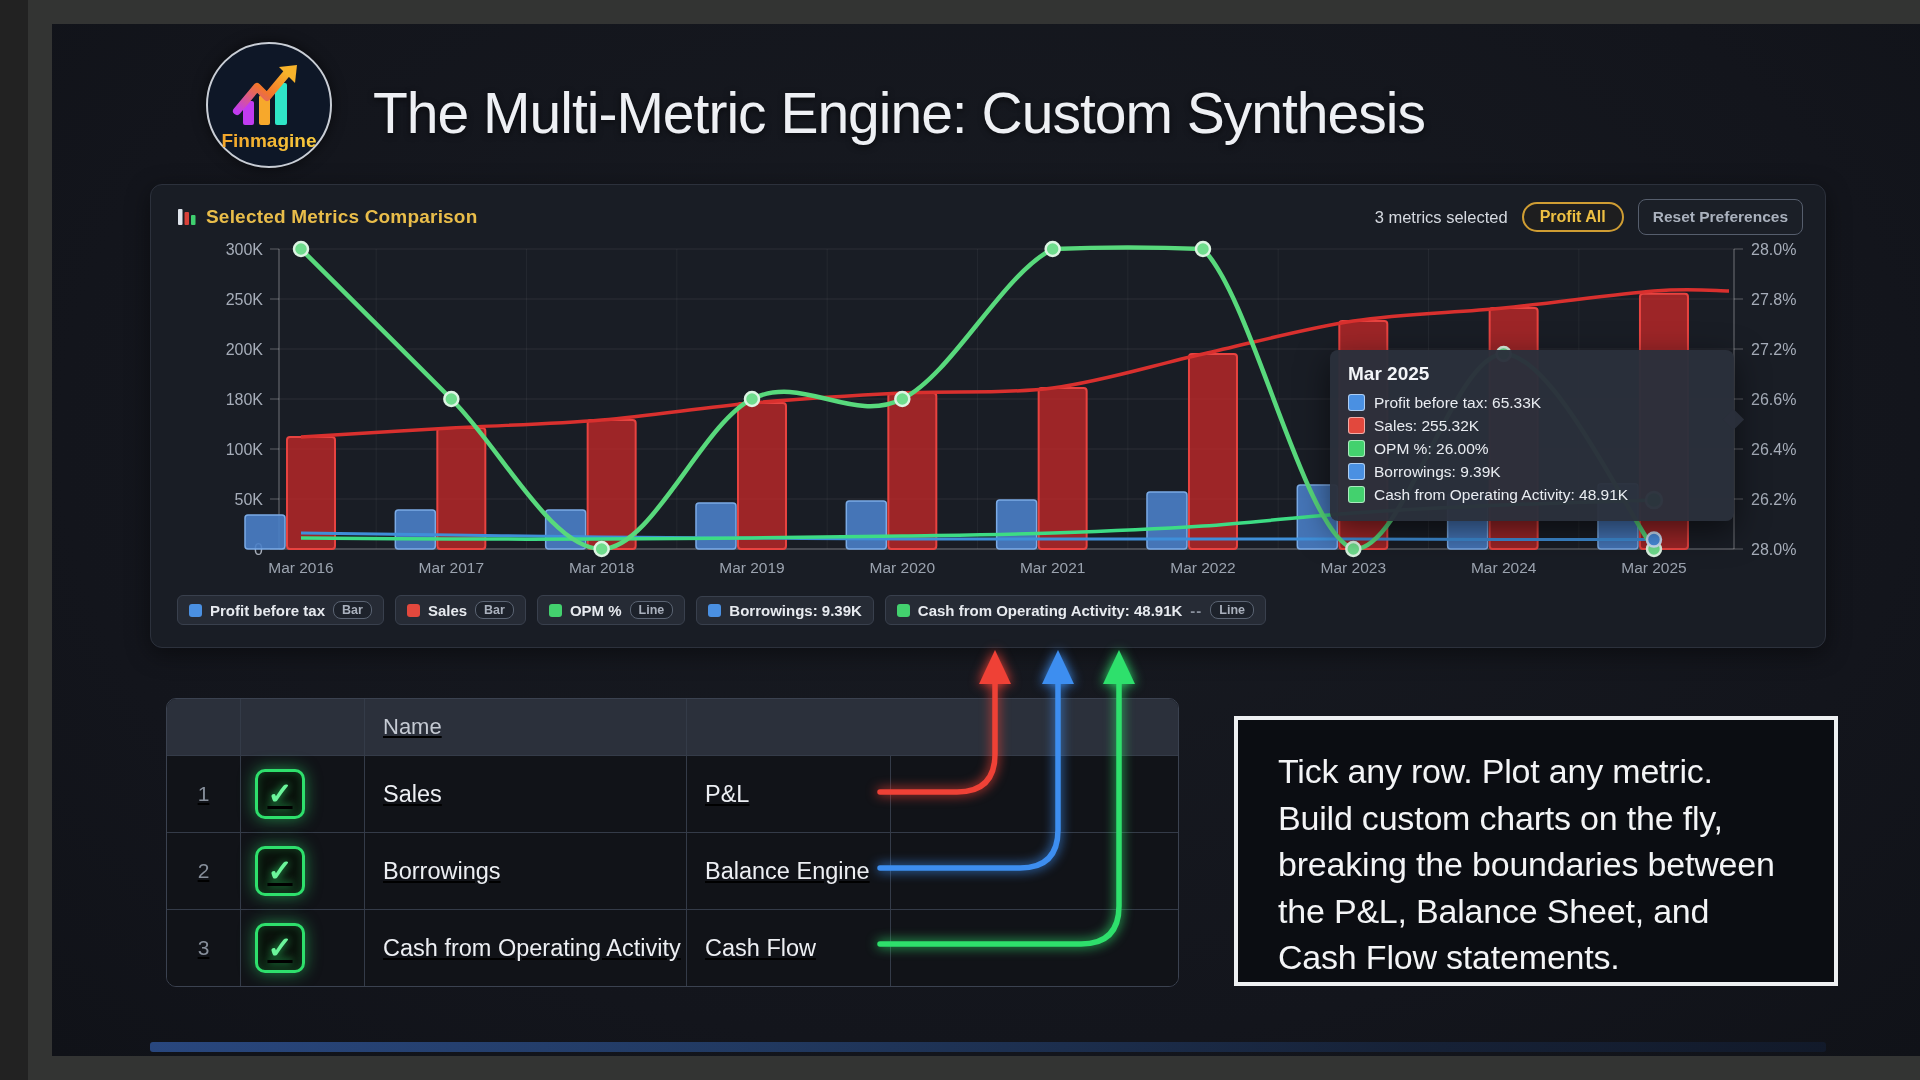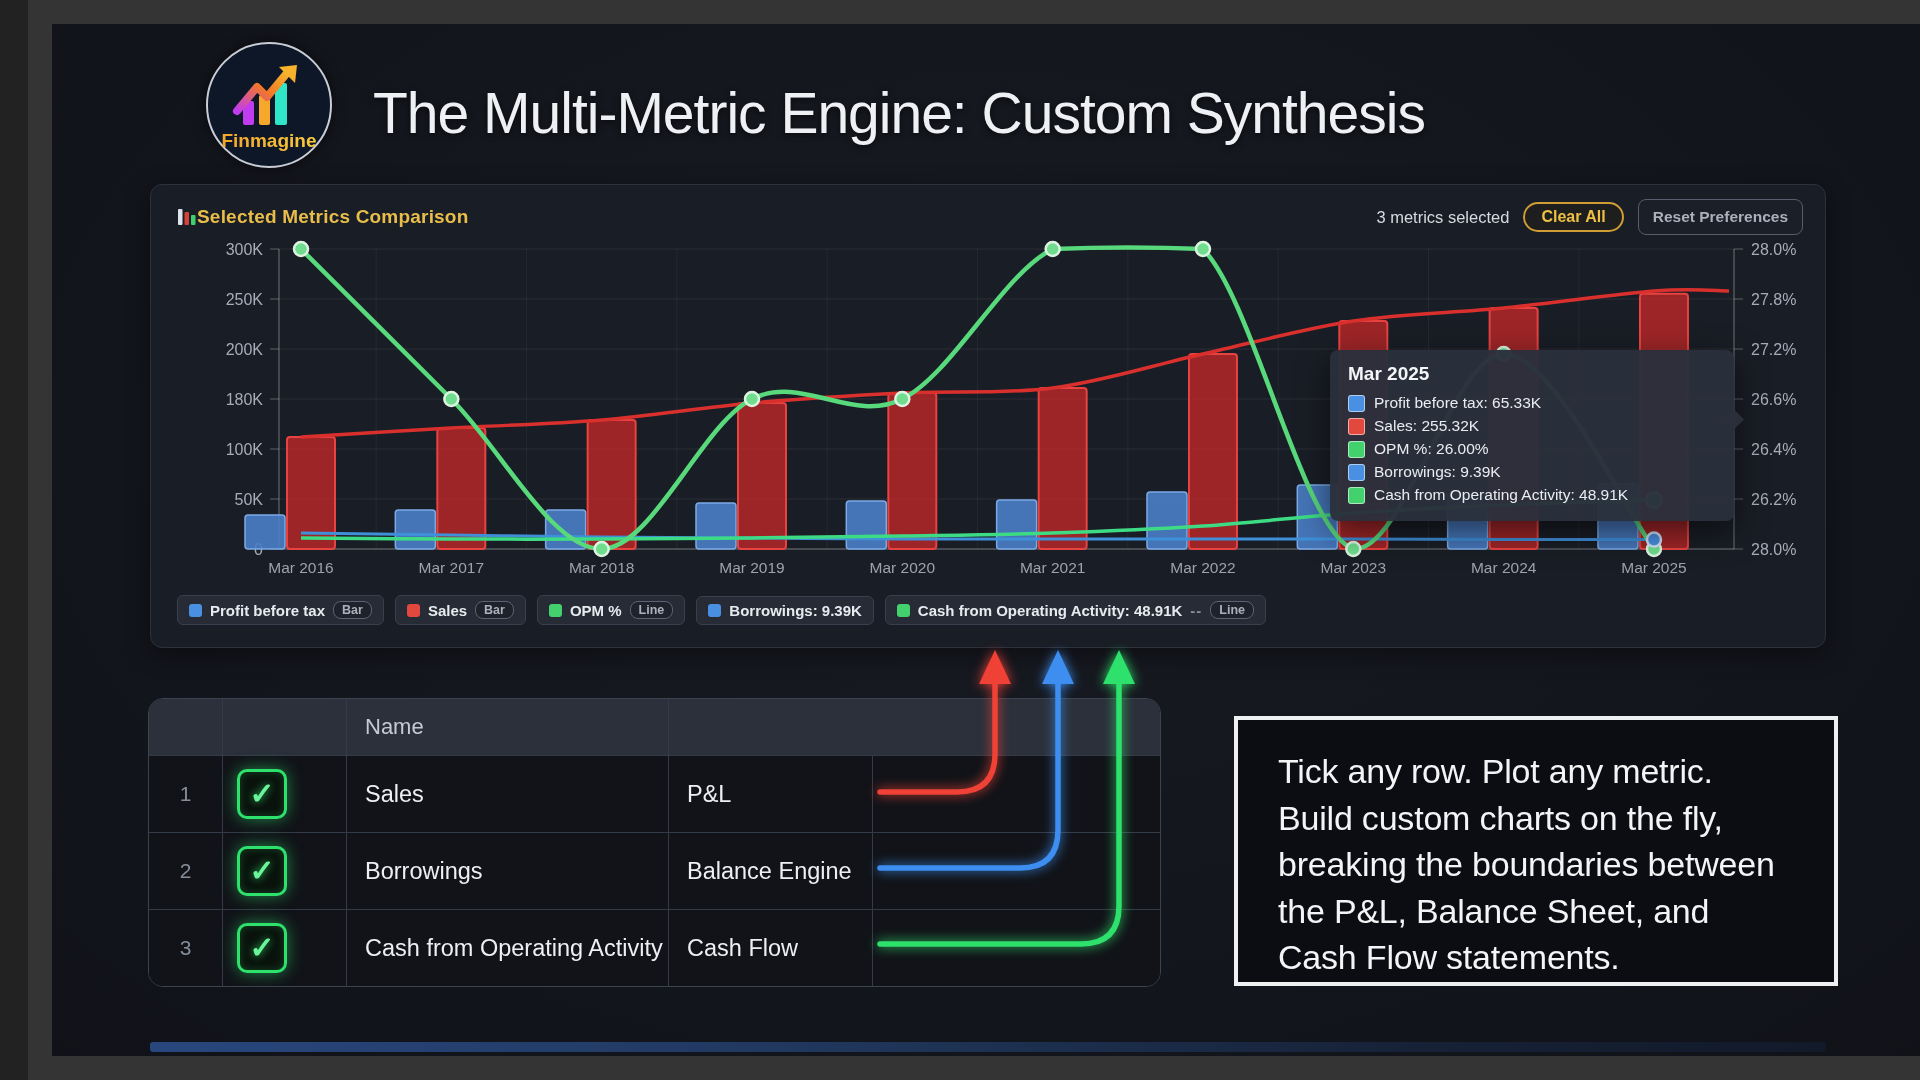--- a/index.html
+++ b/index.html
@@ -12,21 +12,21 @@
         background:#0e1727;border:2px solid #c9ced6;box-shadow:0 0 14px rgba(0,0,0,.6);
         display:flex;align-items:center;justify-content:center;}
   .logo svg{display:block;}
   .page-title{position:absolute;left:345px;top:80px;margin:0;font-size:57px;font-weight:500;
         letter-spacing:-1px;color:#eef0f4;text-shadow:0 2px 6px rgba(0,0,0,.6);}
   
   .panel{position:absolute;left:122px;top:184px;width:1674px;height:462px;background:#191d25;
         border:1.5px solid #2c313c;border-radius:12px;box-shadow:0 6px 24px rgba(0,0,0,.45);}
   .panel-head{position:absolute;left:26px;right:22px;top:14px;display:flex;
         justify-content:space-between;align-items:center;}
-  .panel-title-wrap{display:flex;align-items:center;}
+  .panel-title-wrap{display:flex;align-items:center;gap:9px;}
   .panel-title{color:#e9bd4a;font-size:19px;font-weight:700;letter-spacing:.2px;}
   .panel-controls{display:flex;align-items:center;gap:14px;}
   .metrics-count{color:#d5d9e0;font-size:16.5px;text-align:right;}
   .btn-clear{background:rgba(40,35,20,.35);border:2px solid #cf9d33;color:#eec043;font-weight:700;
         font-size:16px;border-radius:16px;padding:4px 16px;font-family:inherit;cursor:pointer;}
   .btn-reset{background:rgba(30,33,42,.5);border:1.5px solid #565e6d;color:#aab1bd;font-weight:600;
         font-size:15.5px;border-radius:8px;padding:8px 14px;font-family:inherit;cursor:pointer;}
   #chart{position:absolute;left:0;top:0;}
   
   .legend{position:absolute;left:26px;top:410px;display:flex;gap:11px;align-items:center;}
@@ -34,27 +34,27 @@
         display:flex;align-items:center;gap:8px;font-size:15px;color:#e7eaef;font-weight:600;}
   .chip .sw{width:13px;height:13px;border-radius:3px;flex:0 0 auto;}
   .chip .dash{color:#8a919d;font-weight:700;letter-spacing:1px;}
   .chip .tag{border:1px solid #5a6372;background:#1d222b;border-radius:8px;padding:1px 8px;
         font-size:12.5px;color:#aab1bd;font-weight:600;}
   
   .tooltip{position:absolute;left:1302px;top:350px;width:404px;background:rgba(42,47,59,.97);
         border-radius:8px;padding:13px 18px 12px 18px;box-shadow:0 10px 32px rgba(0,0,0,.55);
         z-index:5;box-sizing:border-box;}
   .tt-title{color:#f3f5f8;font-size:19px;font-weight:700;margin-bottom:9px;}
-  .tt-row{display:flex;align-items:flex-end;gap:9px;margin:5px 0;color:#e9ecf1;font-size:15.5px;font-weight:500;}
+  .tt-row{display:flex;align-items:flex-start;gap:9px;margin:5px 0;color:#e9ecf1;font-size:15.5px;font-weight:500;}
   .tt-row .sw{width:15px;height:15px;border-radius:3px;border:1px solid rgba(255,255,255,.55);flex:0 0 auto;}
   .tt-arrow{position:absolute;right:-7px;top:62px;width:15px;height:15px;background:rgba(42,47,59,.97);
         transform:rotate(45deg);}
   
-  .mtable{position:absolute;left:120px;top:698px;width:1011px;border:1.5px solid #3b4250;
-        border-radius:15px;overflow:hidden;background:#13151b;z-index:1;}
+  .mtable{position:absolute;left:138px;top:698px;width:1011px;border:1.5px solid #3b4250;
+        border-radius:10px;overflow:hidden;background:#13151b;z-index:1;text-decoration:underline;}
   .trow{display:grid;grid-template-columns:74px 124px 322px 204px 1fr;align-items:stretch;}
   .thead{background:#2b303b;height:56px;}
   .tbody-row{height:76px;border-top:1px solid #343b48;background:#111318;}
   .cell{display:flex;align-items:center;border-right:1px solid #343b48;padding-left:18px;box-sizing:border-box;}
   .cell:last-child{border-right:none;}
   .hcell{color:#c5cad3;font-size:22px;font-weight:500;}
   .numcell{justify-content:center;padding-left:0;color:#868e9a;font-size:21px;}
   .namecell,.stmtcell{color:#edeff3;font-size:23.5px;font-weight:500;}
   .ckcell{padding-left:14px;}
   .checkbox{width:44px;height:44px;border:3.5px solid #2ee06c;border-radius:10px;background:#0a120c;
@@ -209,21 +209,21 @@
       <div class="panel-title-wrap">
         <svg width="20" height="20" viewBox="0 0 20 20">
           <rect x="1" y="2" width="4.5" height="16" rx="1" fill="#dfe4ec"></rect>
           <rect x="7.5" y="5" width="4.5" height="13" rx="1" fill="#d8413a"></rect>
           <rect x="14" y="8" width="4.5" height="10" rx="1" fill="#3fcf6f"></rect>
         </svg>
         <span class="panel-title">Selected Metrics Comparison</span>
       </div>
       <div class="panel-controls">
         <span class="metrics-count">3 metrics selected</span>
-        <button class="btn-clear">Clear All</button>
+        <button class="btn-clear">Profit All</button>
         <button class="btn-reset">Reset Preferences</button>
       </div>
     </div>
     <div class="legend" id="legend">
         <div class="chip">
           <span class="sw" style="background: rgb(74, 144, 226);"></span>
           <span>Profit before tax</span>
           <span class="tag">Bar</span>
         </div>
         <div class="chip">

